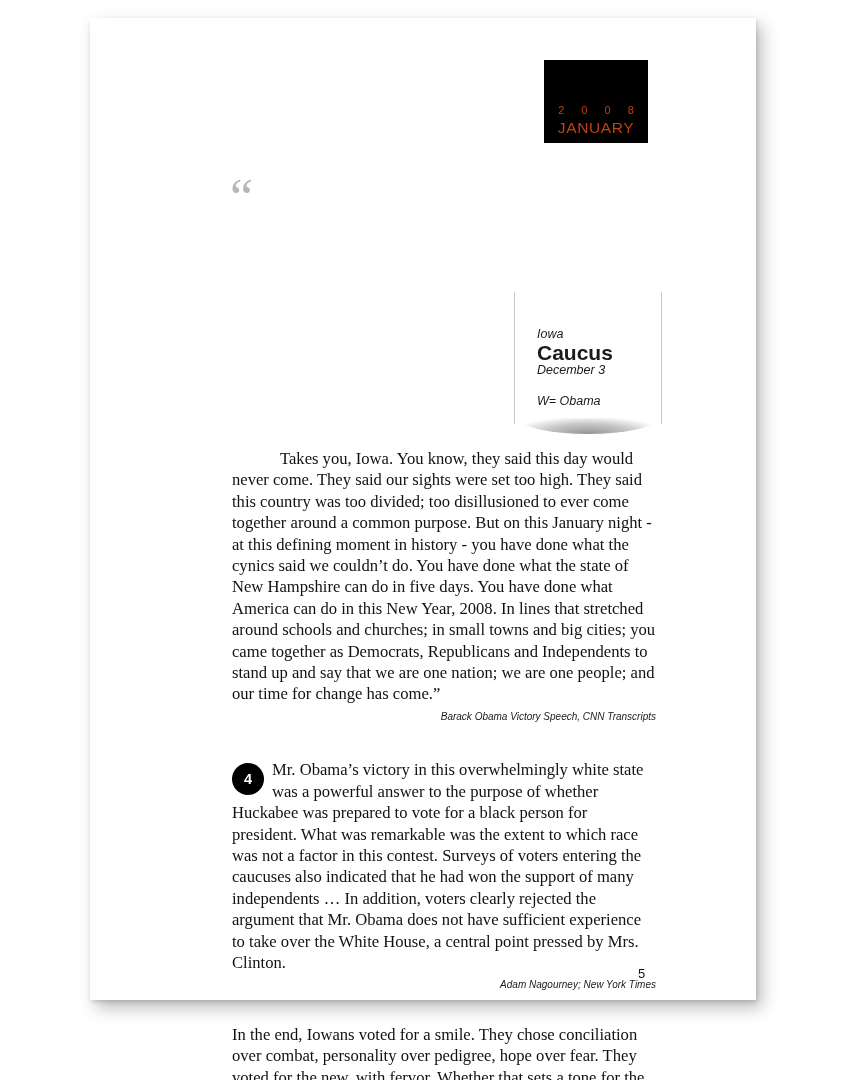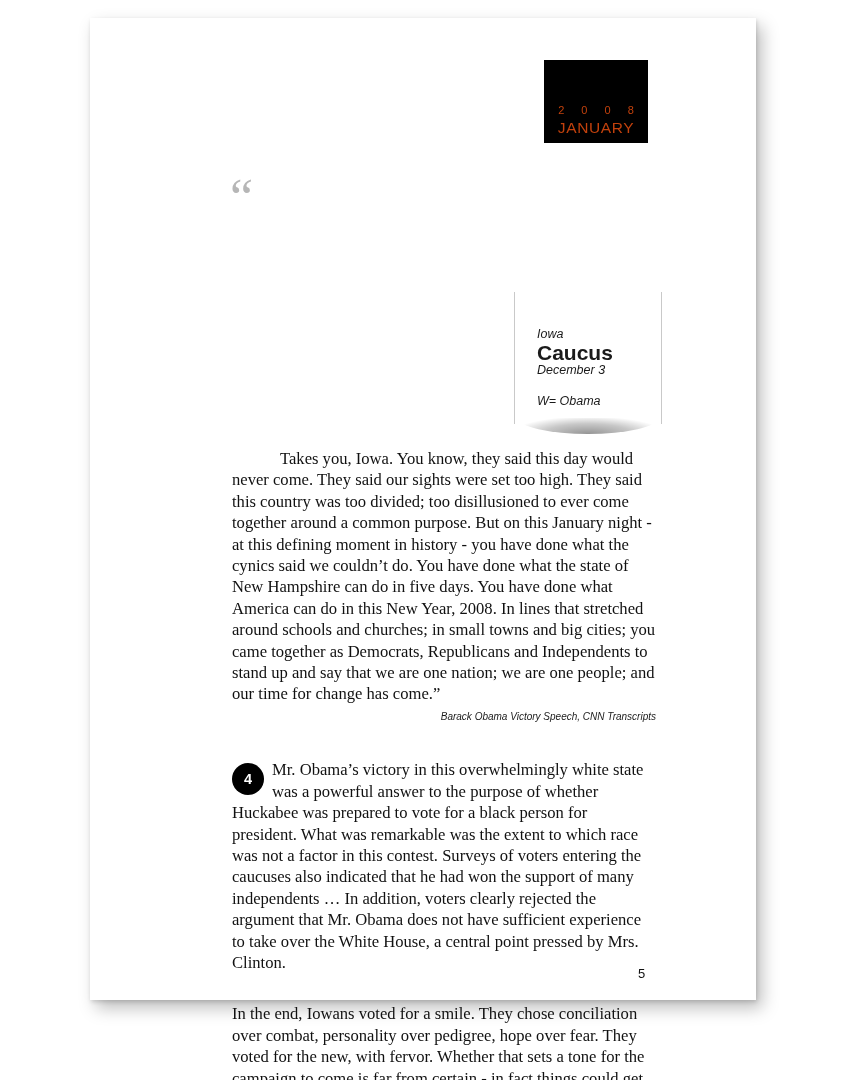--- a/index.html
+++ b/index.html
@@ -210,20 +210,21 @@
       <div class="section-marker">4</div>
       <div class="body-para">
         <span>Mr. Obama’s victory in this overwhelmingly white state</span>
         <span>was a powerful answer to the purpose of whether</span>
         <span>Huckabee was prepared to vote for a black person for</span>
         <span>president. What was remarkable was the extent to which race was not a factor in this contest. Surveys of voters entering the caucuses also indicated that he had won the support of many independents …  In addition, voters clearly rejected the argument that Mr. Obama does not have sufficient experience to take over the White House, a central point pressed by Mrs. Clinton.</span>
       </div>
     </div>
 
     <div class="attribution">
+      <div>Adam Nagourney; New York Times</div>
     </div>
 
     <div class="body-para para-3">In the end, Iowans voted for a smile. They chose conciliation over combat, personality over pedigree, hope over fear. They voted for the new, with fervor. Whether that sets a tone for the campaign to come is far from certain - in fact things could get harsh in a hurry. But at least on this cold night, there was a powerful suggestion that voters were intrigued by a different kind of politics… It was not easy. He was encouraged repeatedly to attack Clinton, lest he be seen as weak. He resisted the urge, and Iowa rewarded him Thursday.</div>
 
   </div>
 
   <div class="page-number">5</div>
 </div>
 
 </body></html>

